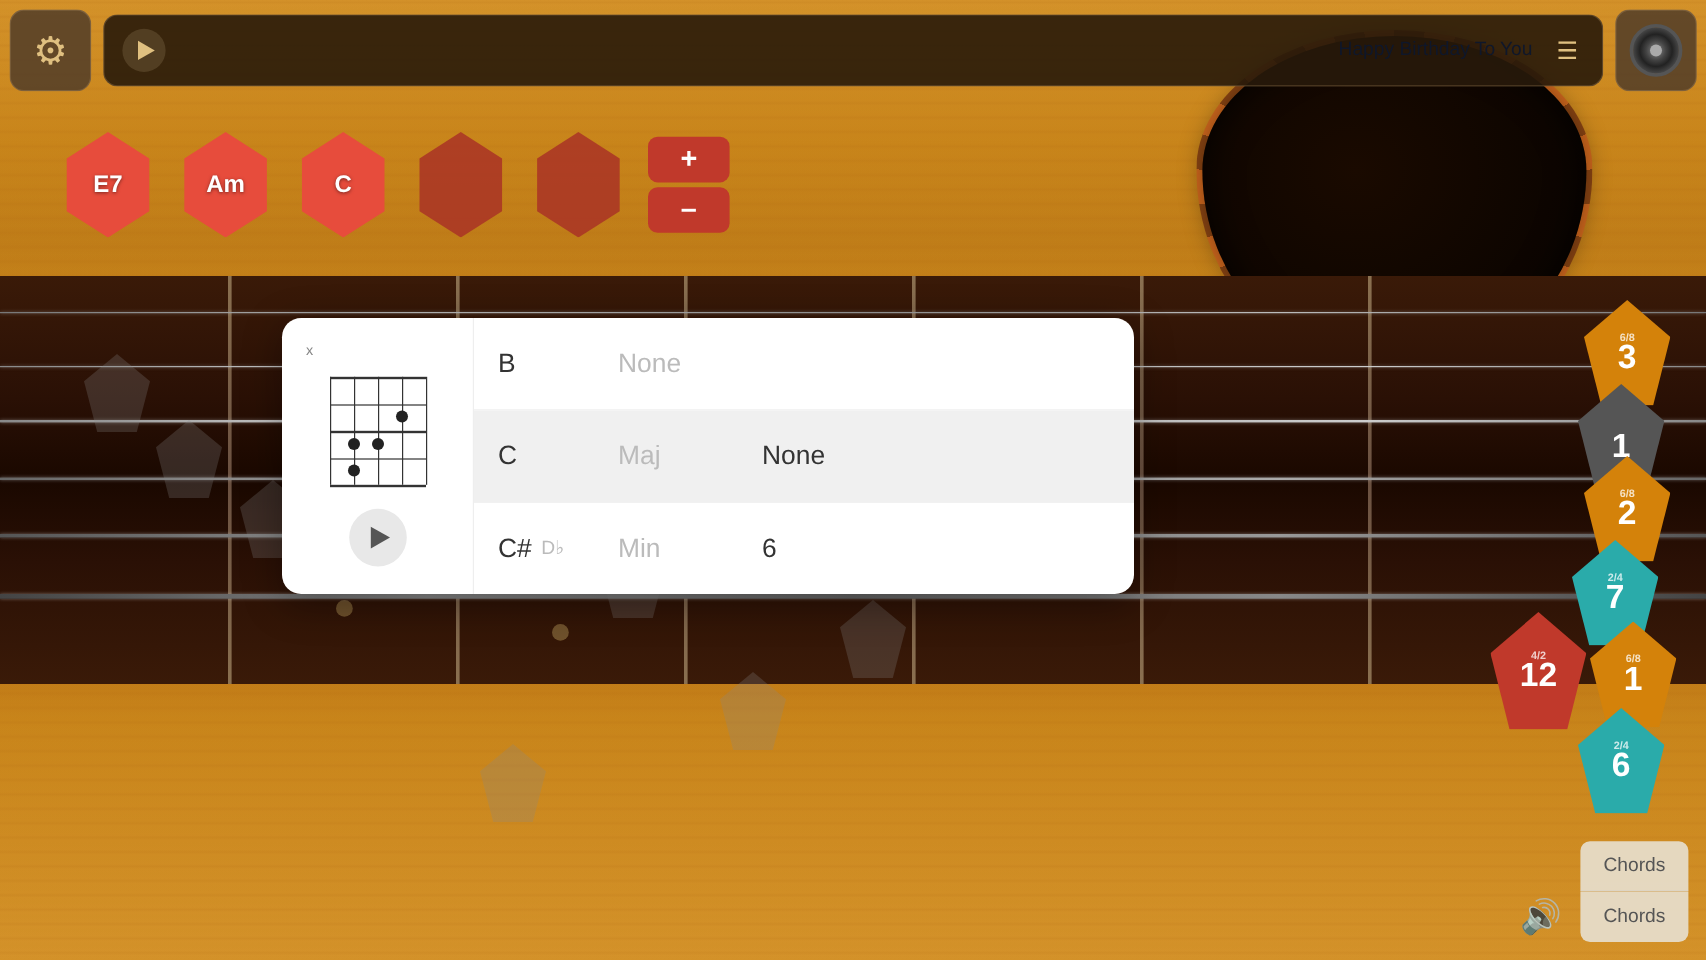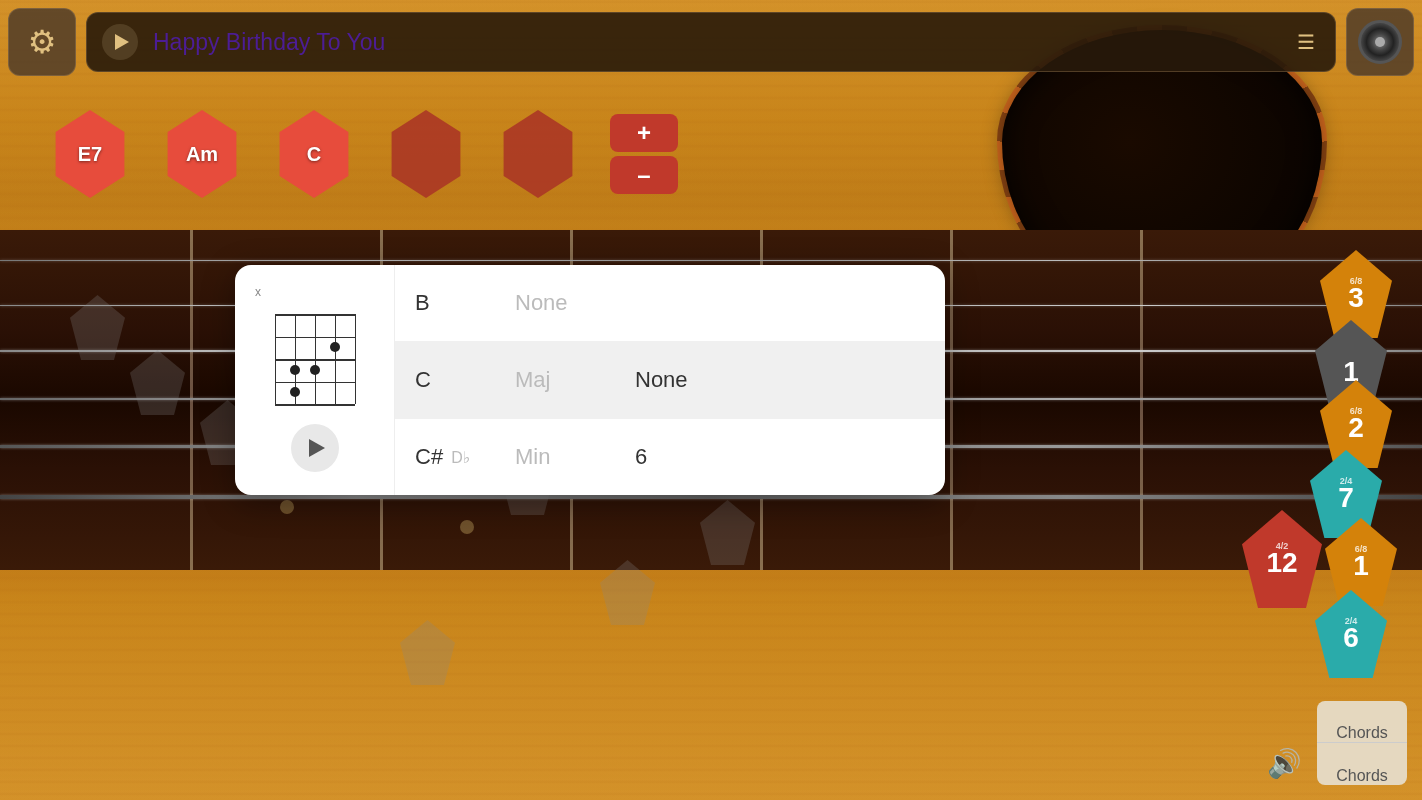--- a/index.html
+++ b/index.html
@@ -178,24 +178,24 @@
       width: 0;
       height: 0;
       border-top: 8px solid transparent;
       border-bottom: 8px solid transparent;
       border-left: 14px solid #e0c080;
       margin-left: 3px;
     }
 
     .song-title {
       flex: 1;
-      color: #4c1d95;
-      font-size: 23px;
+      color: #0f172a;
+      font-size: 16px;
       font-weight: 500;
-      text-align: left;
+      text-align: right;
     }
 
     .menu-icon-bar {
       color: #e0c080;
       font-size: 20px;
       cursor: pointer;
       padding: 5px;
     }
 
     .disc-btn {
@@ -229,21 +229,21 @@
       background: #aaa;
     }
 
     
     .chord-row {
       position: absolute;
       top: 110px;
       left: 50px;
       display: flex;
       align-items: center;
-      gap: 32px;
+      gap: 18px;
       z-index: 50;
     }
 
     .chord-hex {
       width: 80px;
       height: 88px;
       position: relative;
       cursor: pointer;
       display: flex;
       align-items: center;
@@ -517,21 +517,21 @@
       display: flex;
       flex-direction: column;
       gap: 0;
     }
 
     .bottom-btn {
       width: 90px;
       height: 42px;
       background: rgba(230, 220, 200, 0.95);
       display: flex;
-      align-items: flex-end;
+      align-items: center;
       justify-content: center;
       cursor: pointer;
       font-size: 16px;
       color: #555;
       font-weight: 500;
     }
 
     .bottom-btn:first-child {
       border-radius: 8px 8px 0 0;
       border-bottom: 1px solid #ccc;

